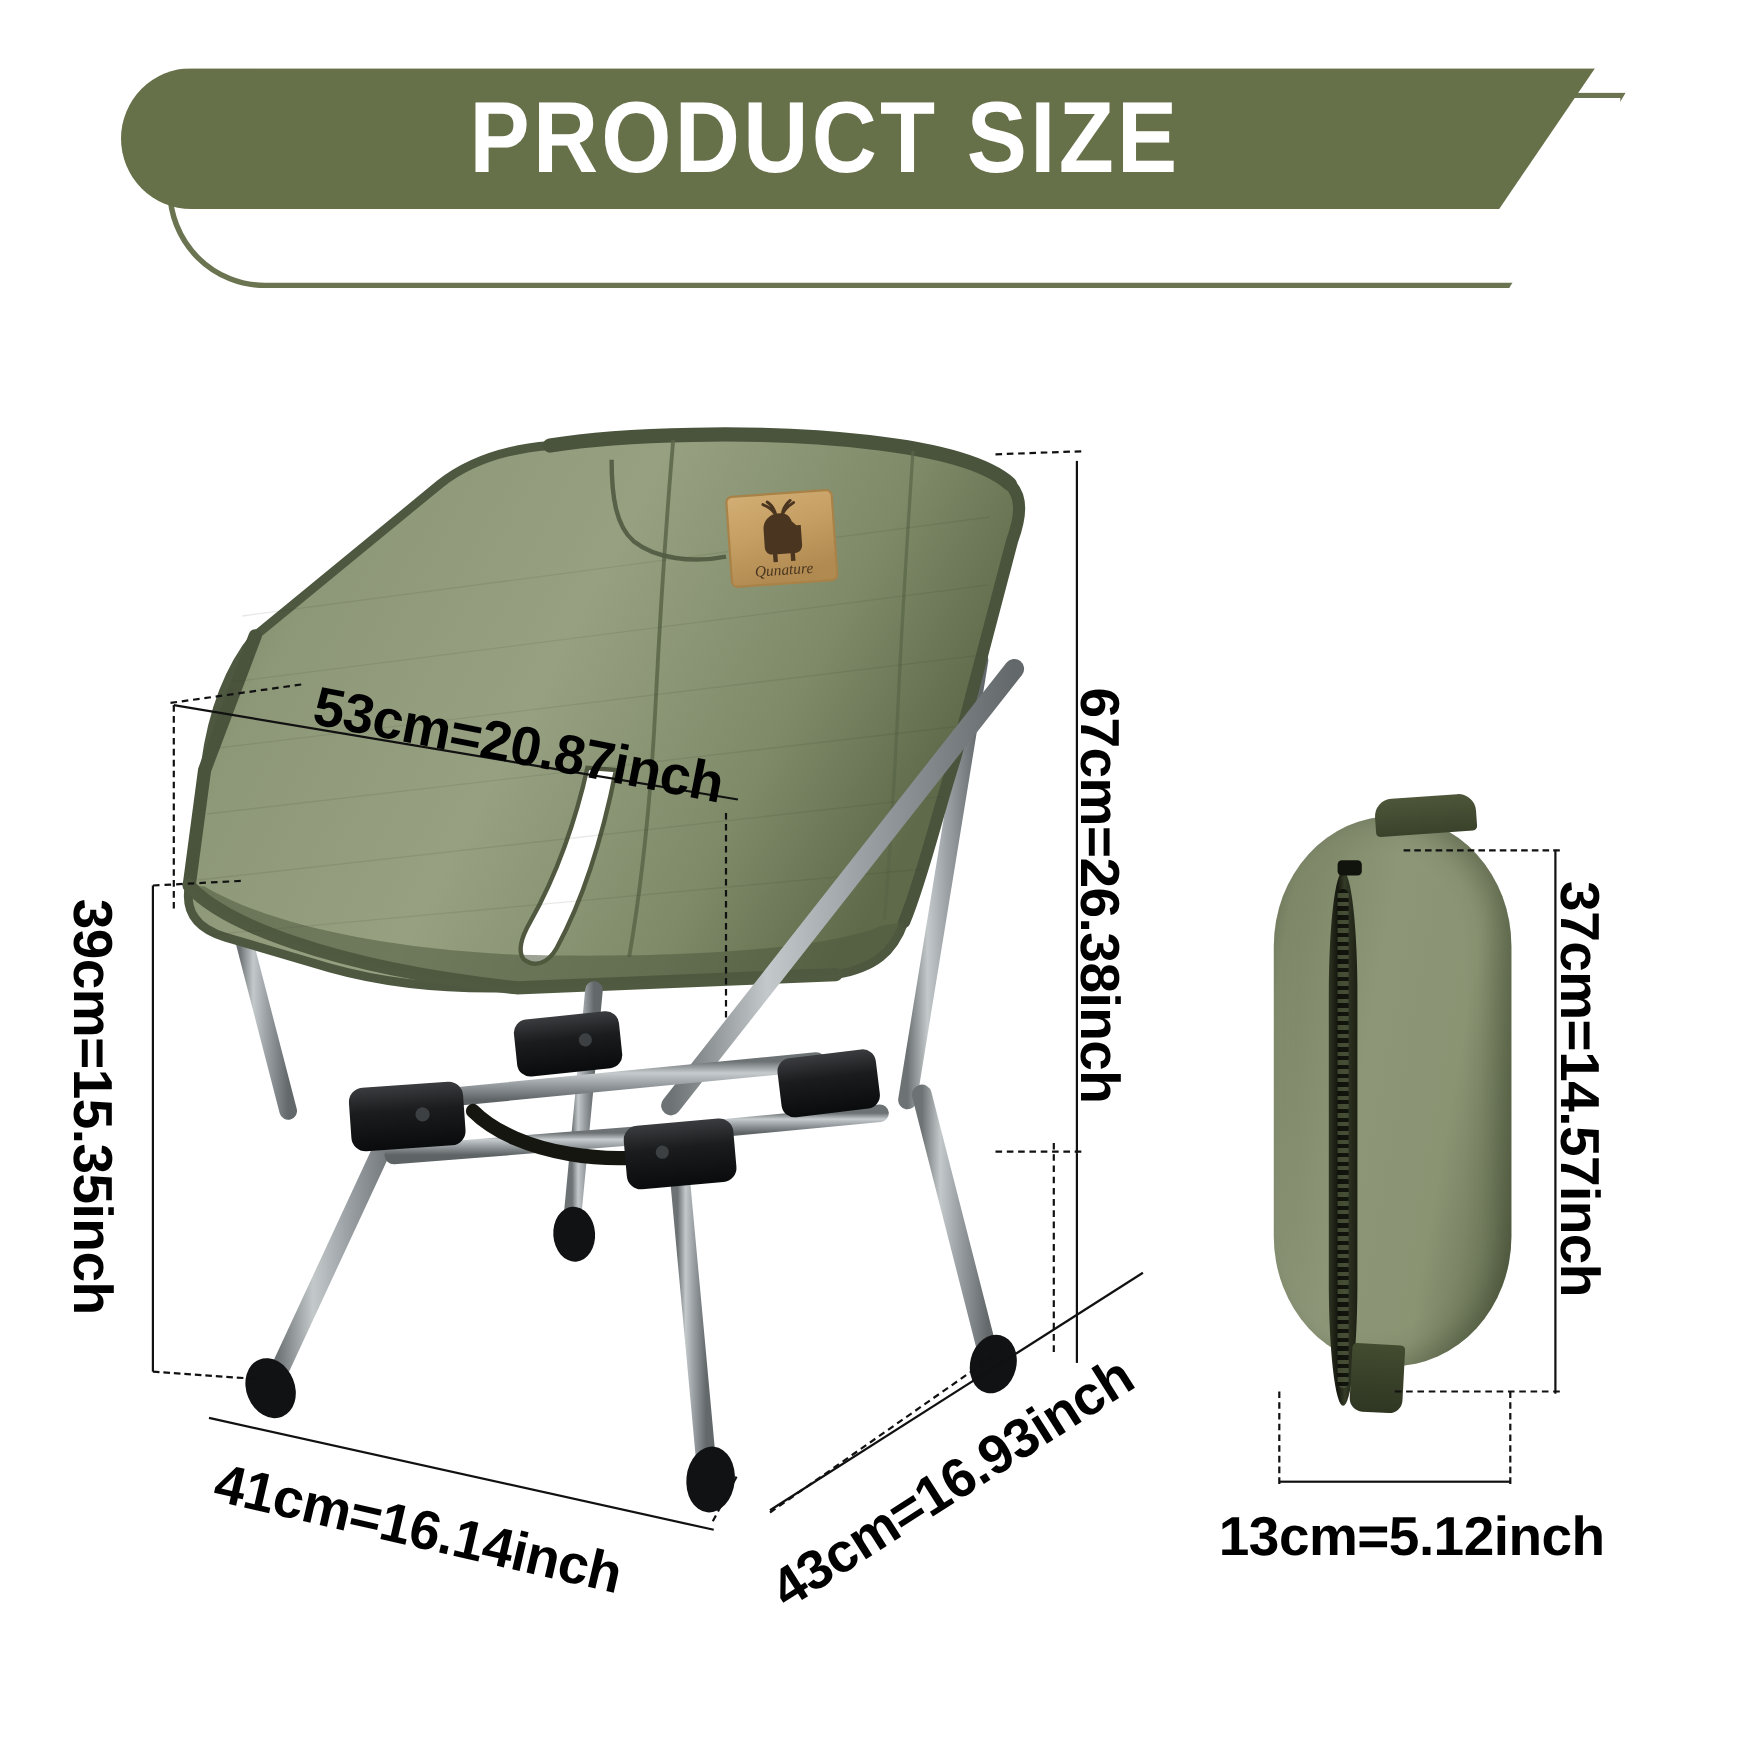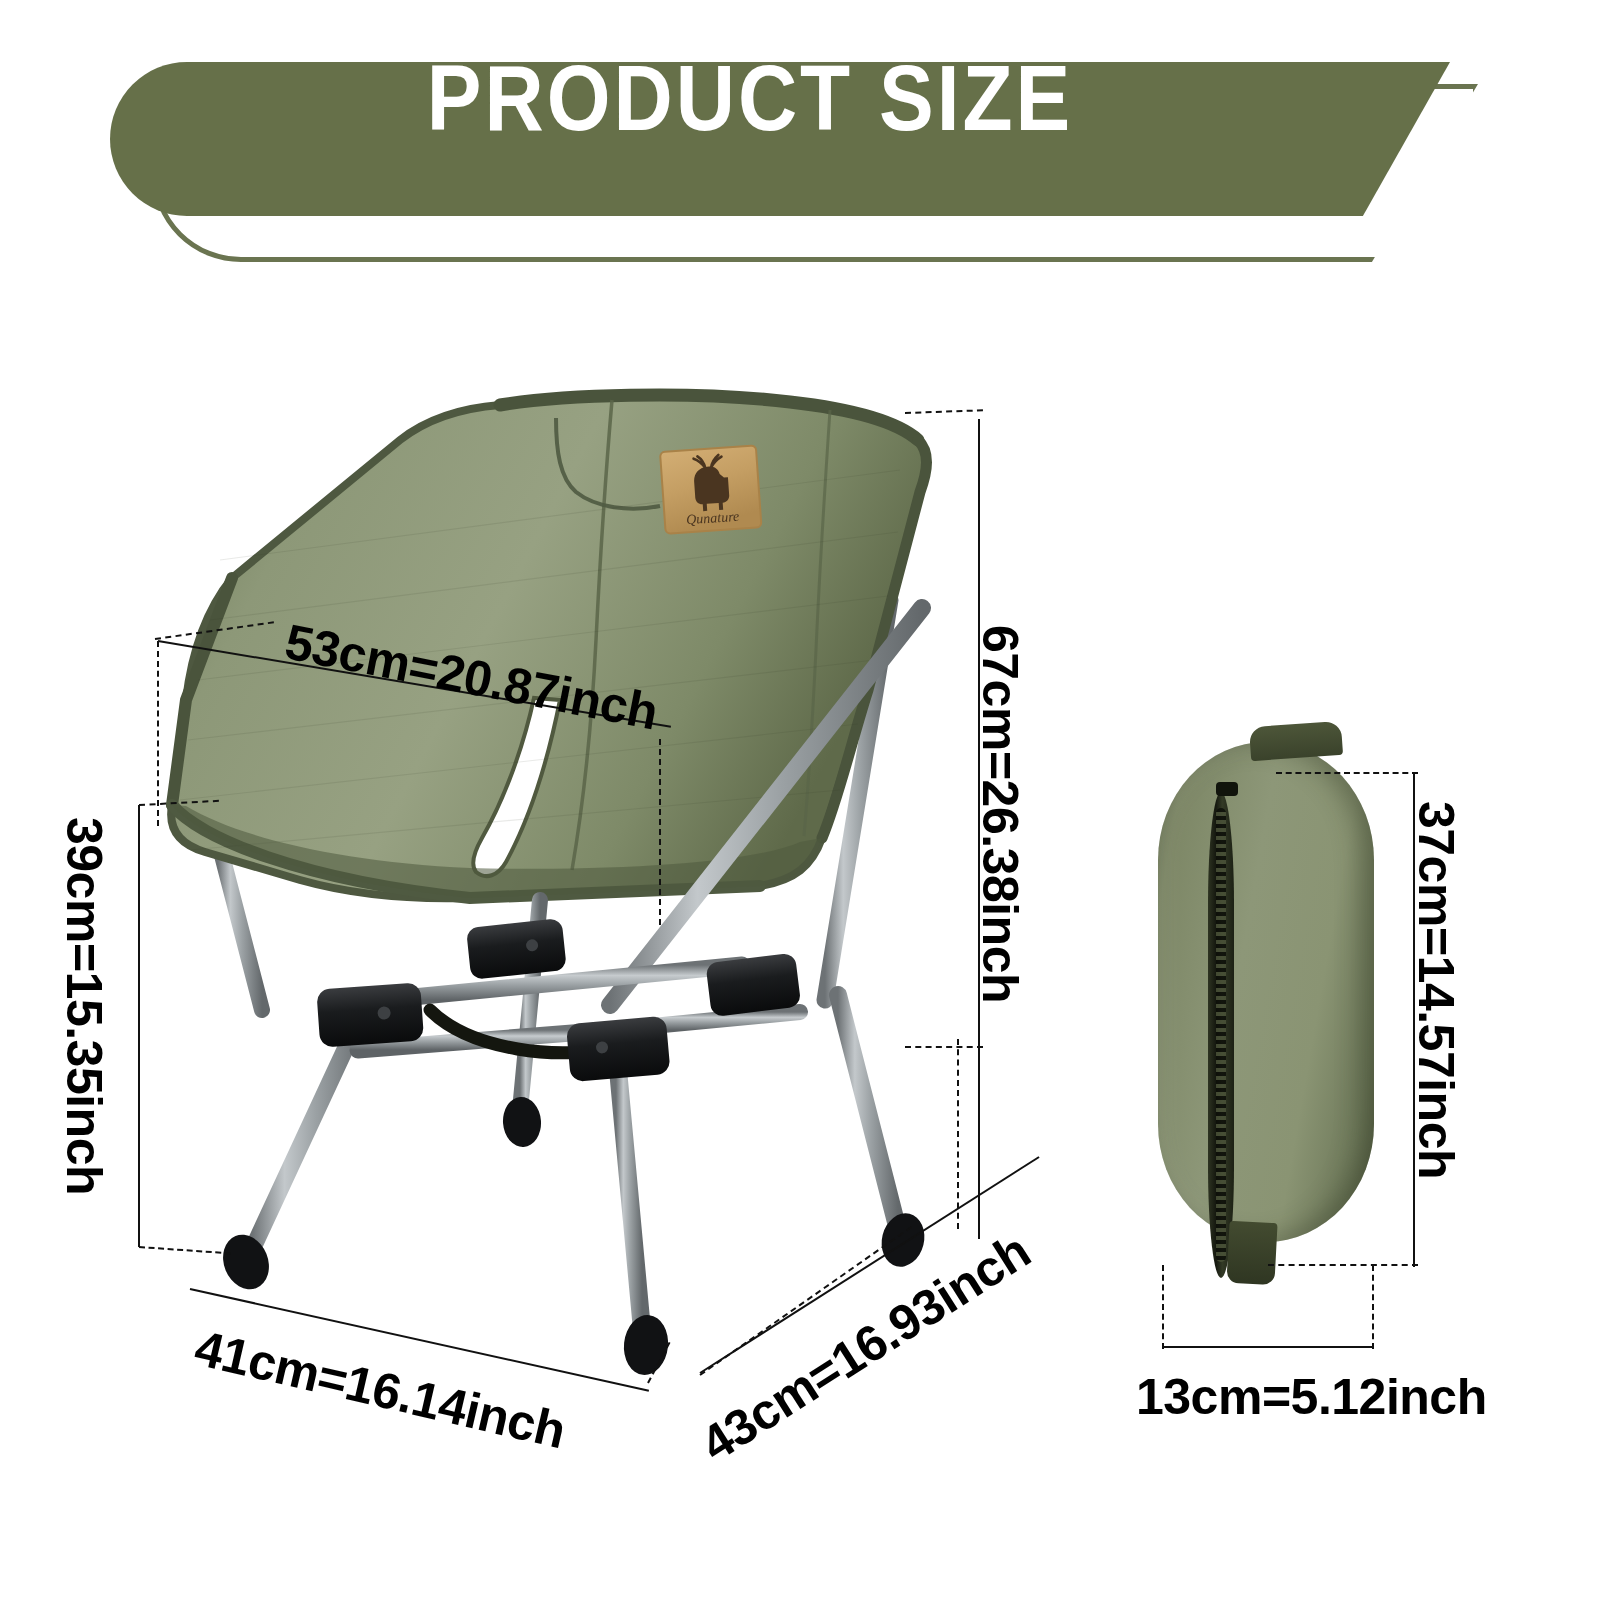--- a/index.html
+++ b/index.html
@@ -27,25 +27,26 @@
     left: 42px; top: 22px;
     width: 1326px; height: 178px;
     border: 5px solid #6a7450;
     border-radius: 90px 0 0 90px;
     clip-path: polygon(0% 0%, 100% 0%, 92% 100%, 0% 100%);
     background: transparent;
   }
   .banner-main {
     position: absolute;
     left: 0px; top: 0px;
-    width: 1340px; height: 154px;
+    width: 1340px; height: 128px;
     background: #667049;
     border-radius: 86px 0 0 86px;
     clip-path: polygon(0% 0%, 100% 0%, 93.5% 100%, 0% 100%);
     display: flex;
+    align-items: center;
     justify-content: center;
   }
   .banner-title {
     color: #ffffff;
     font-size: 82px;
     font-weight: 700;
     letter-spacing: 3px;
     line-height: 1;
     font-family: "Liberation Sans", sans-serif;
     transform: translateX(-30px) scaleY(1.12);
@@ -336,15 +337,15 @@
     <div class="ln dash" style="left:1276px; top:772px; width:142px;"></div>
     <div class="ln dash" style="left:1268px; top:1264px; width:150px;"></div>
 
     <div class="ln solid" style="left:1163px; top:1346px; width:210px;"></div>
     <div class="ln dash" style="left:1163px; top:1264px; width:84px; transform:rotate(90deg);"></div>
     <div class="ln dash" style="left:1373px; top:1264px; width:84px; transform:rotate(90deg);"></div>
   </div>
 
   <div class="dim" style="left:1436px; top:772px; transform:rotate(90deg); font-size:50px;">37cm=14.57inch</div>
 
-  <div class="dim" style="left:1136px; top:1368px; font-size:50px;">13cm=5.12inch</div>
+  <div class="dim" style="left:1108px; top:1368px; font-size:50px;">13cm=5.12inch</div>
 
 </div>
 
 </body></html>

